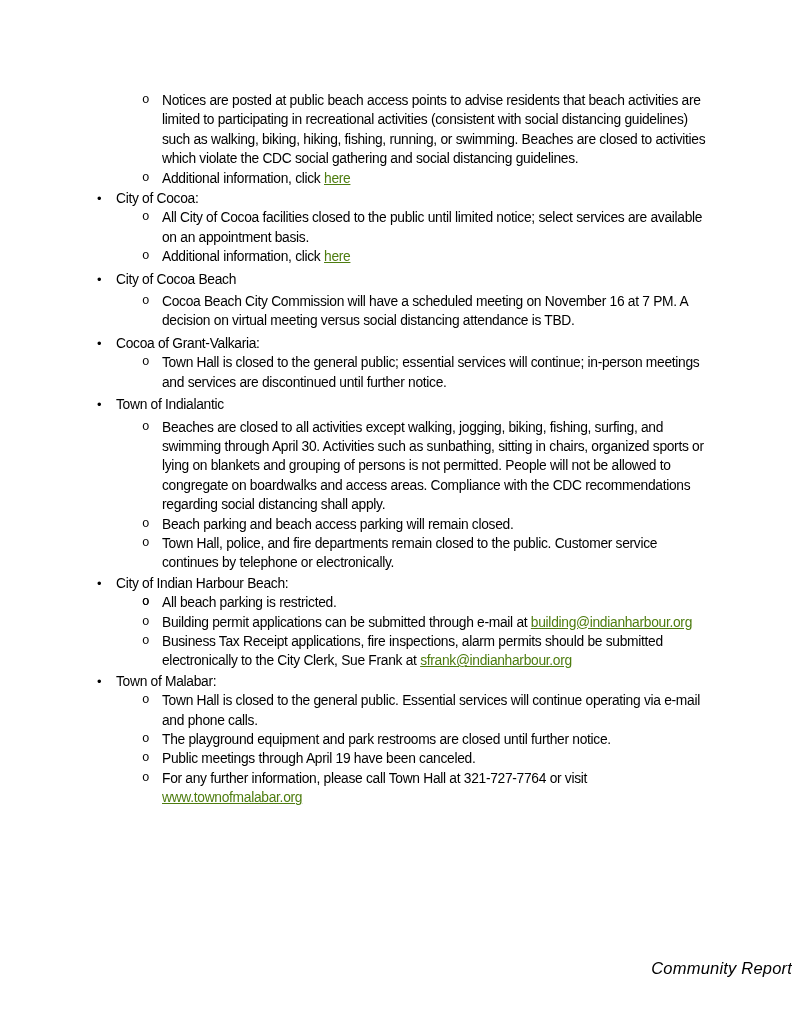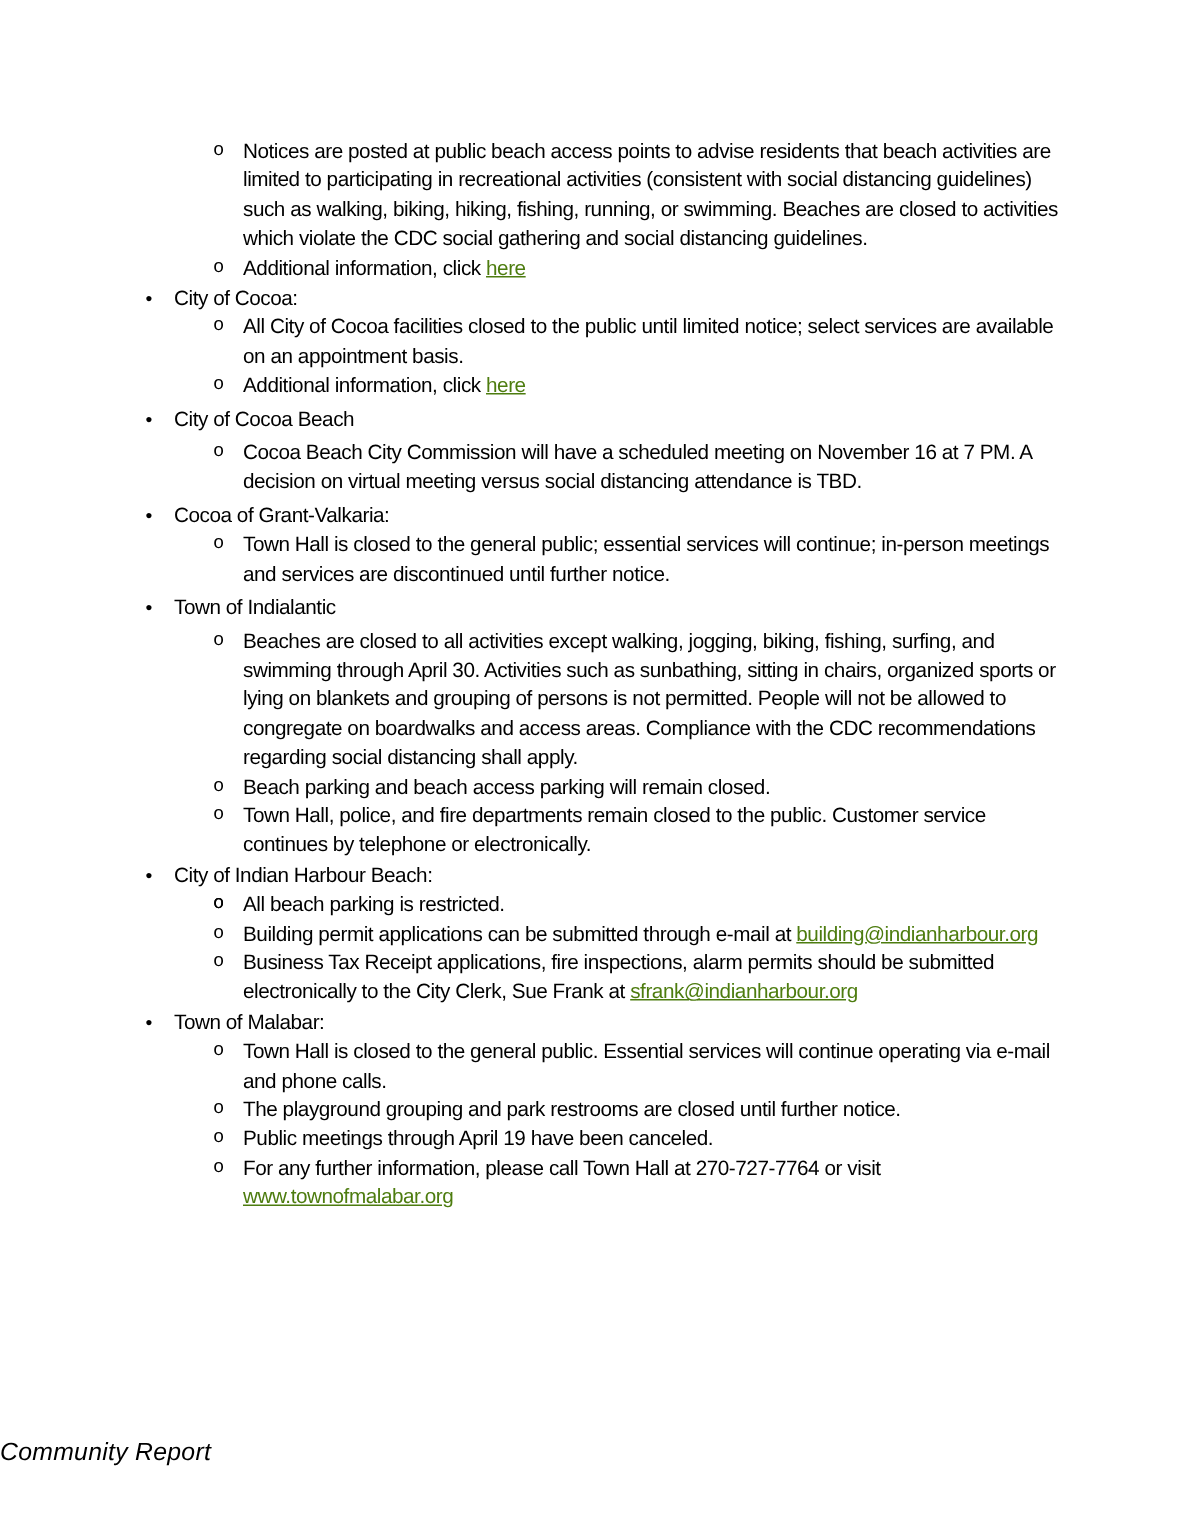--- a/index.html
+++ b/index.html
@@ -41,21 +41,21 @@
   .link {
     color: #4d7c0f;
     text-decoration: underline;
     cursor: pointer;
   }
   .footer {
     position: absolute;
     left: 0;
     top: 959px;
     width: 100%;
-    text-align: left;
+    text-align: right;
     font-style: italic;
     font-size: 16.5px;
     letter-spacing: 0.2px;
     color: #000000;
   }
 </style>
 </head>
 <body>
 
 <div class="page">
@@ -141,27 +141,27 @@
     <div class="li l1">
       <span class="marker">•</span>
       <span class="txt">Town of Malabar:</span>
     </div>
     <div class="li l2">
       <span class="marker">o</span>
       <span class="txt">Town Hall is closed to the general public. Essential services will continue operating via e-mail and phone calls.</span>
     </div>
     <div class="li l2">
       <span class="marker">o</span>
-      <span class="txt">The playground grouping and park restrooms are closed until further notice.</span>
+      <span class="txt">The playground equipment and park restrooms are closed until further notice.</span>
     </div>
     <div class="li l2">
       <span class="marker">o</span>
       <span class="txt">Public meetings through April 19 have been canceled.</span>
     </div>
     <div class="li l2">
       <span class="marker">o</span>
-      <span class="txt"><span>For any further information, please call Town Hall at 270-727-7764 or visit </span><a class="link" href="#">www.townofmalabar.org</a></span>
+      <span class="txt"><span>For any further information, please call Town Hall at 321-727-7764 or visit </span><a class="link" href="#">www.townofmalabar.org</a></span>
     </div>
 
   </div>
 
   <div class="footer">Community Report</div>
 </div>
 
 </body></html>

